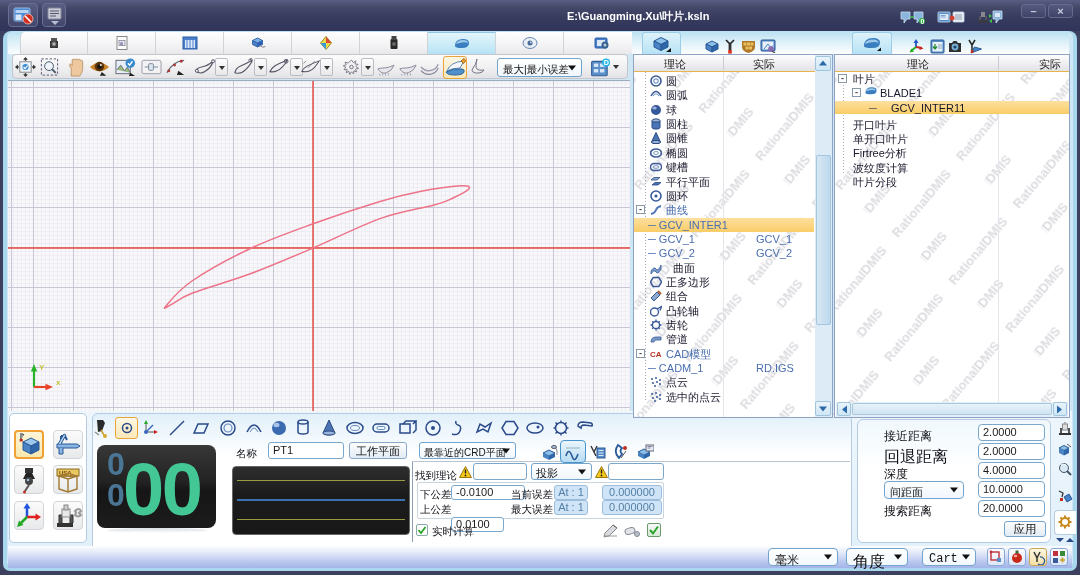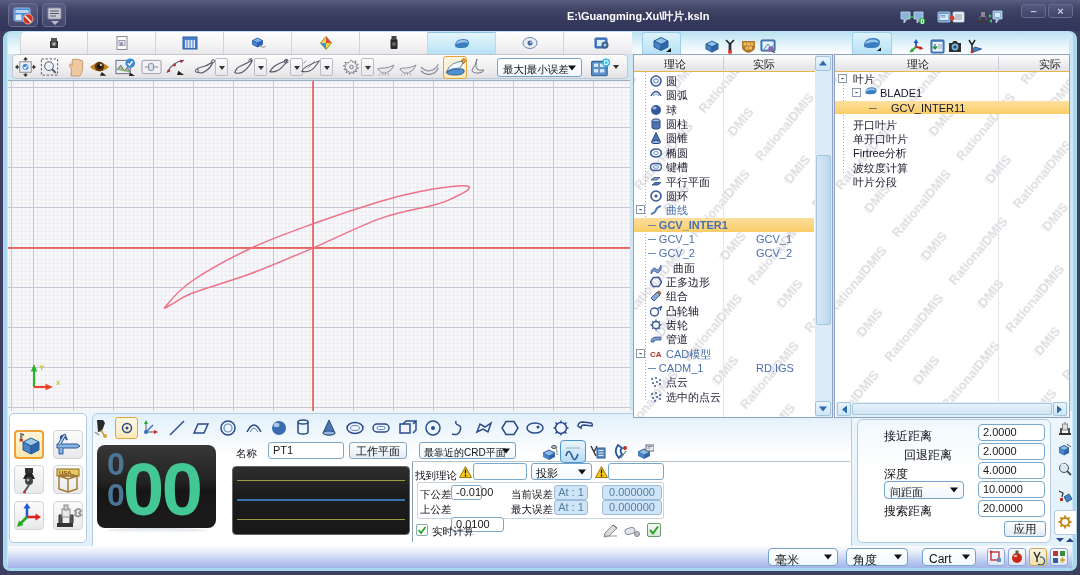--- a/index.html
+++ b/index.html
@@ -54,21 +54,21 @@
 .lbtn.sel { border:2px solid #efa135; background:linear-gradient(#fdf6da,#f8e7ae); }
 .inp { position:absolute; background:#fff; border:1px solid #7aa8cc; border-radius:3px; font-size:11px; color:#1a1a1a; padding-left:4px;}
 .inpd { position:absolute; background:#cfe4f6; border:1px solid #9cbcdc; border-radius:3px; font-size:11px; color:#5580a8; text-align:center; white-space:nowrap; overflow:hidden; }
 .lbl { position:absolute; font-size:10.5px; color:#101018; white-space:nowrap; }
 .combo { position:absolute; background:linear-gradient(#ffffff,#f0f7fd); border:1px solid #72a4ce; border-radius:3px; font-size:11px; color:#111; }
 .combo .arr { position:absolute; right:5px; top:50%; transform:translateY(-50%); width:0; height:0; border-left:4.5px solid transparent; border-right:4.5px solid transparent; border-top:5.5px solid #111; }
 .warn { position:absolute; width:13px; height:12px; }
 .dig-small { color:#4a7595; font-weight:bold; font-size:32px; }
 svg { display:block; }
 
-#status { left:8px; top:546px; z-index:3; width:1064px; height:22px; background:linear-gradient(#fdfdfe 0%, #e4eaf9 30%, #b6c5ee 75%, #a3b5e8 100%); }
+#status { left:8px; top:546px; z-index:3; width:1064px; height:22px; background:linear-gradient(#fdfdfe 0%, #e4eaf9 30%, #b6c5ee 75%, #a3b5e8 100%);font-family:Liberation Mono, monospace; }
 </style>
 </head>
 <body>
 <div id="win">
   <div id="frame" class="abs">
       <div id="inner"></div>
     </div>
 
   <div id="titlebar" class="abs">
     <div class="tbtn abs" style="left:8px;width:30px;">
@@ -403,21 +403,21 @@
           <circle cx="6" cy="6" r="5" fill="none" stroke="#3a5a9a" stroke-width="1.6"></circle>
           <circle cx="6" cy="6" r="1.6" fill="#3a5a9a"></circle>
         </svg>
       <div class="trow" style="left:32px;top:116.8px;">圆环</div>
       <div class="ebox" style="left:2px;top:133.2px;">-</div>
       <svg class="abs" style="left:16px;top:132.2px;" width="12" height="12" viewBox="0 0 12 12">
           <path d="M1,10 q4,-1 5,-4 q1,-3 5,-4" fill="none" stroke="#5578b8" stroke-width="2"></path>
         </svg>
       <div class="trow blue" style="left:32px;top:131.2px;">曲线</div>
       <div class="trow hl" style="left:0px;top:145.5px;width:180px;"></div>
-      <div class="trow blue" style="left:14px;top:145.5px;font-weight:bold;">─ GCV_INTER1</div>
+      <div class="trow blue" style="left:14px;top:145.5px;">─ GCV_INTER1</div>
       <div class="trow blue" style="left:14px;top:159.8px;">─ GCV_1</div>
       <div class="trow blue" style="left:122px;top:159.8px;">GCV_1</div>
       <div class="trow blue" style="left:14px;top:174.2px;">─ GCV_2</div>
       <div class="trow blue" style="left:122px;top:174.2px;">GCV_2</div>
       <svg class="abs" style="left:16px;top:189.5px;" width="12" height="12" viewBox="0 0 12 12">
           <path d="M1,9 q3,-5 5,-2 q2,3 5,-4 l0,4 q-3,6 -5,3 q-2,-3 -5,2 z" fill="#7a9ac8" stroke="#3a5a9a" stroke-width="0.8"></path>
         </svg>
       <div class="trow" style="left:39px;top:188.5px;">曲面</div>
       <svg class="abs" style="left:16px;top:203.9px;" width="12" height="12" viewBox="0 0 12 12">
           <path d="M3.2,1.5 h5.6 l2.8,4.5 -2.8,4.5 h-5.6 l-2.8,-4.5 z" fill="none" stroke="#3a5a9a" stroke-width="1.5"></path>
@@ -769,21 +769,21 @@
     <div class="warn" style="left:587px;top:55px;">
         <svg width="13" height="12" viewBox="0 0 13 12">
           <path d="M6.5,0.5 L12.5,11.5 H0.5 Z" fill="#f8c818" stroke="#9a7a10"></path>
           <path d="M6.5,3.5 v4" stroke="#222" stroke-width="1.4"></path>
           <circle cx="6.5" cy="9.5" r="0.9" fill="#222"></circle>
         </svg>
       </div>
     <div class="inp" style="left:600px;top:52px;width:56px;height:17px;"></div>
     <div class="abs" style="left:409px;top:71px;width:247px;height:37px;border:1px solid #c8d4de;border-radius:2px;"></div>
     <div class="lbl" style="left:412px;top:77px;">下公差</div>
-    <div class="inp" style="left:443px;top:74px;width:31px;height:15px;line-height:13px;">-0.0100</div>
+    <div class="inp" style="left:443px;top:74px;width:74px;height:15px;line-height:13px;">-0.0100</div>
     <div class="lbl" style="left:503px;top:77px;">当前误差</div>
     <div class="inpd" style="left:546px;top:74px;width:34px;height:15px;line-height:13px;">At : 1</div>
     <div class="inpd" style="left:594px;top:74px;width:60px;height:15px;line-height:13px;">0.000000</div>
     <div class="lbl" style="left:412px;top:92px;">上公差</div>
     <div class="inp" style="left:443px;top:106px;width:53px;height:15px;line-height:13px;">0.0100</div>
     <div class="lbl" style="left:503px;top:92px;">最大误差</div>
     <div class="inpd" style="left:546px;top:89px;width:34px;height:15px;line-height:13px;">At : 1</div>
     <div class="inpd" style="left:594px;top:89px;width:60px;height:15px;line-height:13px;">0.000000</div>
     <div class="abs" style="left:408px;top:113px;width:12px;height:12px;background:#fff;border:1px solid #8aa;border-radius:2px;">
         <svg width="10" height="10" viewBox="0 0 10 10">
@@ -801,21 +801,21 @@
         <circle cx="13" cy="10" r="2.5" fill="#b8c0c8" stroke="#889"></circle>
       </svg>
     <div class="abs" style="left:639px;top:112px;width:14px;height:14px;background:linear-gradient(#f8f8f8,#d8e8d8);border:1px solid #6a9a6a;border-radius:2px;">
         <svg width="12" height="12" viewBox="0 0 12 12">
           <path d="M2,6 l3,3.5 5,-7" stroke="#2aa52a" stroke-width="2" fill="none"></path>
         </svg>
       </div>
     <div class="wpanel" style="left:849px;top:8px;width:194px;height:124px;border-radius:6px;background:linear-gradient(#f0f8fd,#ffffff 40%);"></div>
     <div class="lbl" style="left:876px;top:17px;font-size:12px;">接近距离</div>
     <div class="inp" style="left:970px;top:13px;width:67px;height:17px;line-height:15px;border-radius:4px;">2.0000</div>
-    <div class="lbl" style="left:896px;top:36px;font-size:12px;">回退距离</div>
+    <div class="lbl" style="left:876px;top:36px;font-size:16px;">回退距离</div>
     <div class="inp" style="left:970px;top:32px;width:67px;height:17px;line-height:15px;border-radius:4px;">2.0000</div>
     <div class="lbl" style="left:876px;top:55px;font-size:12px;">深度</div>
     <div class="inp" style="left:970px;top:51px;width:67px;height:17px;line-height:15px;border-radius:4px;">4.0000</div>
     <div class="combo" style="left:876px;top:70px;width:80px;height:18px;border-radius:4px;">
         <span style="position:absolute;left:5px;top:2.5px;">间距面</span>
         <span class="arr"></span>
       </div>
     <div class="inp" style="left:970px;top:70px;width:67px;height:17px;line-height:15px;border-radius:4px;">10.0000</div>
     <div class="lbl" style="left:876px;top:92px;font-size:12px;">搜索距离</div>
     <div class="inp" style="left:970px;top:89px;width:67px;height:17px;line-height:15px;border-radius:4px;">20.0000</div>
@@ -852,21 +852,21 @@
         <path d="M12,6 l4,-4 4,4 z" fill="#2a4a8a"></path>
       </svg>
   </div>
 
   <div id="status" class="abs">
     <div class="combo" style="left:760px;top:2px;width:70px;height:18px;border-radius:4px;">
         <span style="position:absolute;left:6px;top:2.5px;font-size:12px;">毫米</span>
         <span class="arr"></span>
       </div>
     <div class="combo" style="left:838px;top:2px;width:62px;height:18px;border-radius:4px;">
-        <span style="position:absolute;left:6px;top:2.5px;font-size:12px;">角度</span>
+        <span style="position:absolute;left:6px;top:2.5px;font-size:16px;">角度</span>
         <span class="arr"></span>
       </div>
     <div class="combo" style="left:914px;top:2px;width:54px;height:18px;border-radius:4px;">
         <span style="position:absolute;left:6px;top:2.5px;font-size:12px;">Cart</span>
         <span class="arr"></span>
       </div>
     <div class="abs" style="left:979px;top:2px;width:18px;height:18px;border:1px solid #88a8d8;border-radius:3px;background:linear-gradient(#fdfdfd,#dce6f6);">
         <svg width="16" height="16" viewBox="0 0 16 16">
           <rect x="3" y="3" width="8" height="8" fill="none" stroke="#c03040" stroke-width="1.4"></rect>
           <rect x="9" y="9" width="4" height="4" fill="#5a8ec8"></rect>

